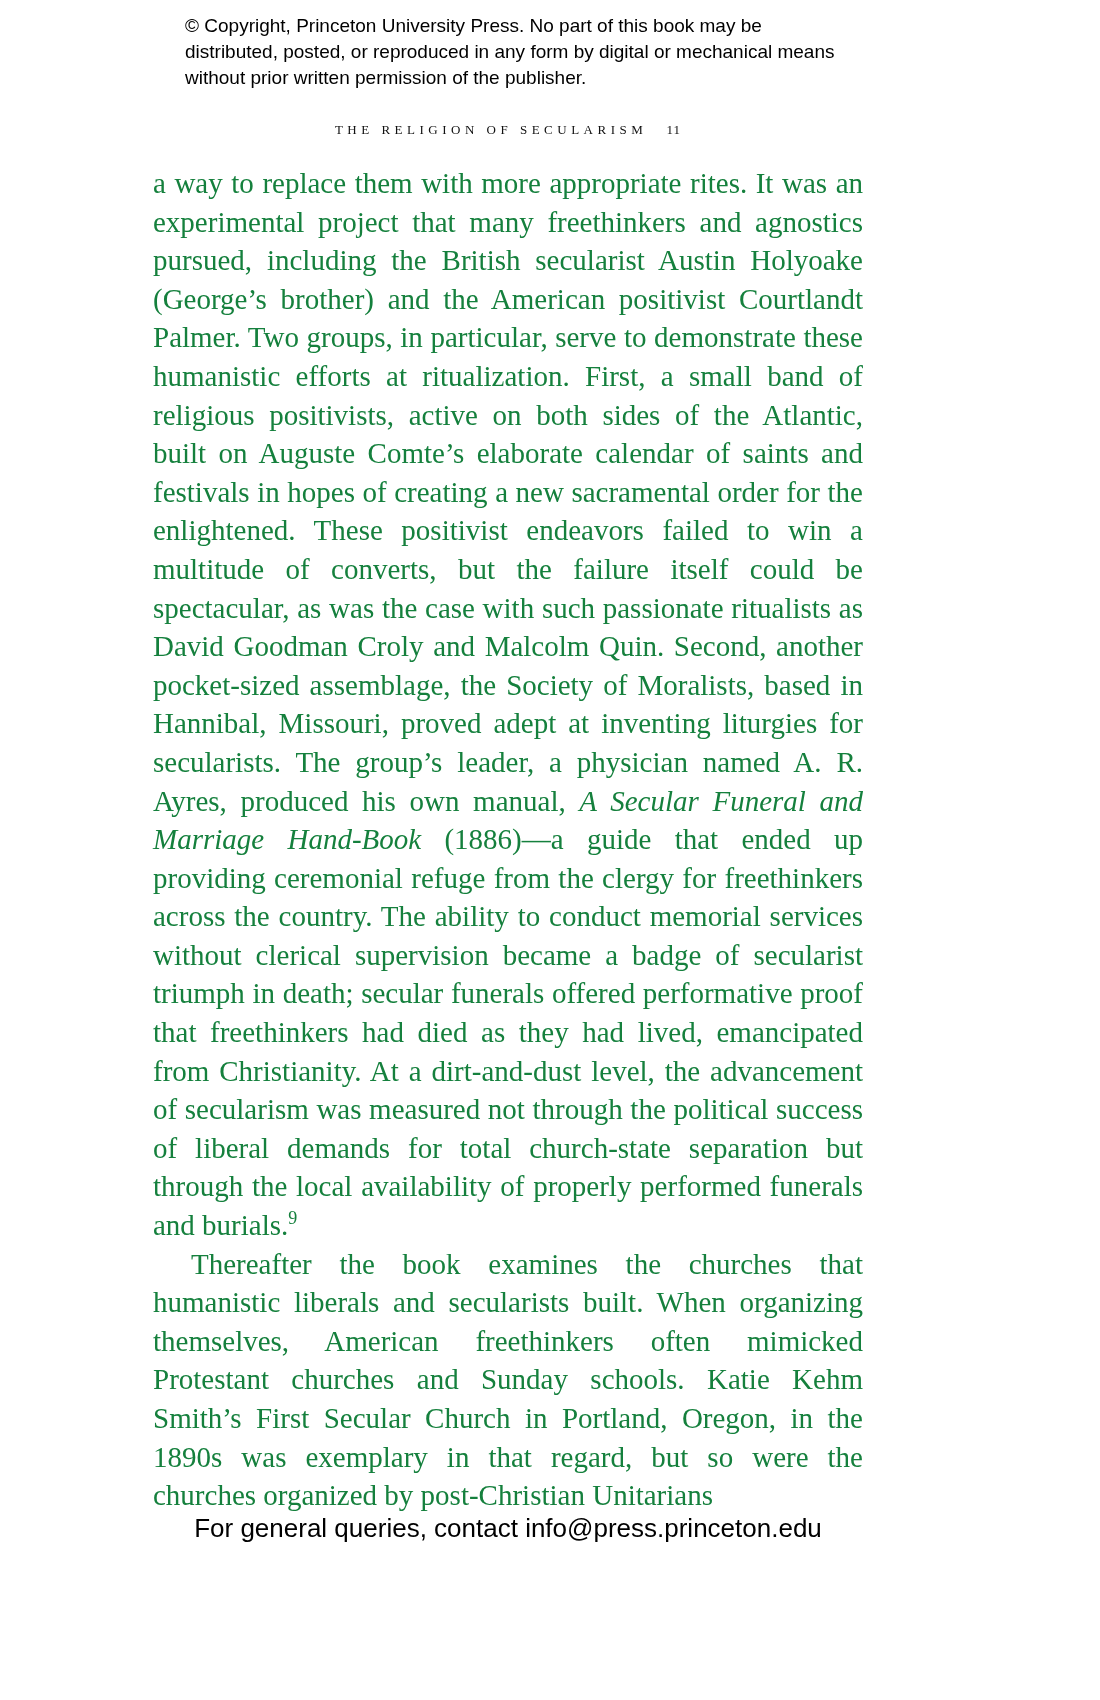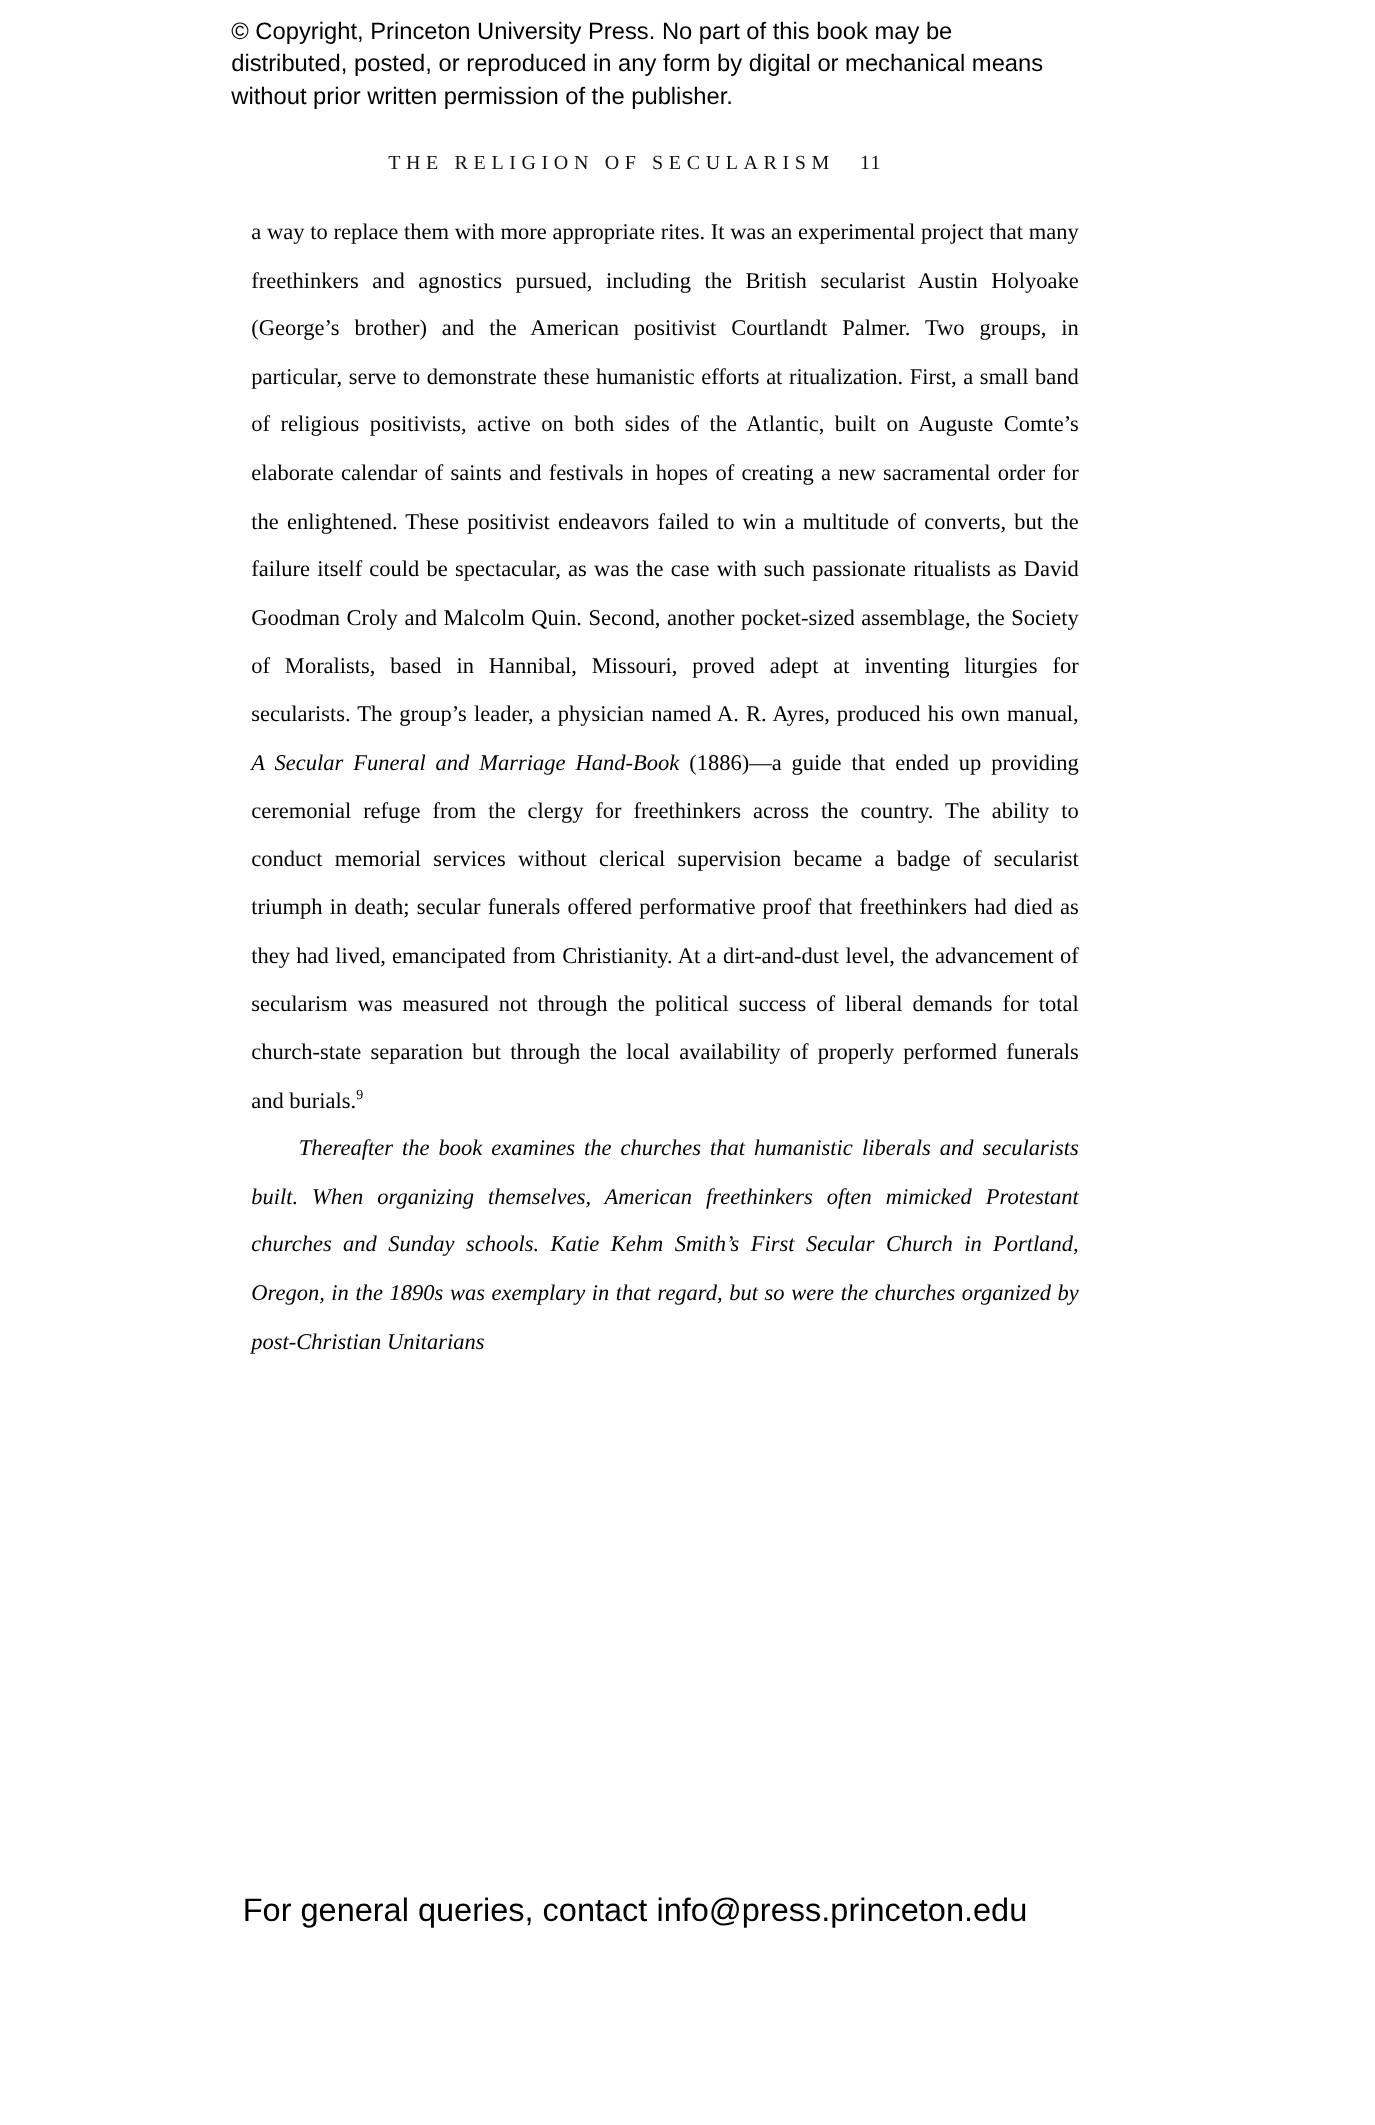--- a/index.html
+++ b/index.html
@@ -27,47 +27,45 @@
     line-height: 26px;
     color: #000000;
     margin: 13px 0 0 32px;
     width: 650px;
     text-align: left;
   }
   .running-head {
     margin-top: 31px;
     text-align: center;
     font-family: "Liberation Serif", serif;
-    font-size: 16px;
+    font-size: 13px;
     color: #111111;
     white-space: nowrap;
   }
   .running-head .head-title {
     letter-spacing: 4.5px;
   }
   .running-head .page-number {
     margin-left: 16px;
     letter-spacing: 1px;
   }
   .body-text {
     margin-top: 26px;
     font-family: "Liberation Serif", serif;
-    font-size: 18px;
+    font-size: 29px;
     line-height: 38.6px;
     text-align: justify;
-    color: #000000;
-    margin-left: 48px;
+    color: #15803d;
   }
   .body-text p {
     margin: 0;
     padding: 0;
   }
   .body-text p.indent {
     text-indent: 38px;
-    font-style: italic;
   }
   .body-text .italic {
     font-style: italic;
   }
   .body-text sup {
     font-size: 0.62em;
     line-height: 0;
     vertical-align: super;
   }
   .footer {

